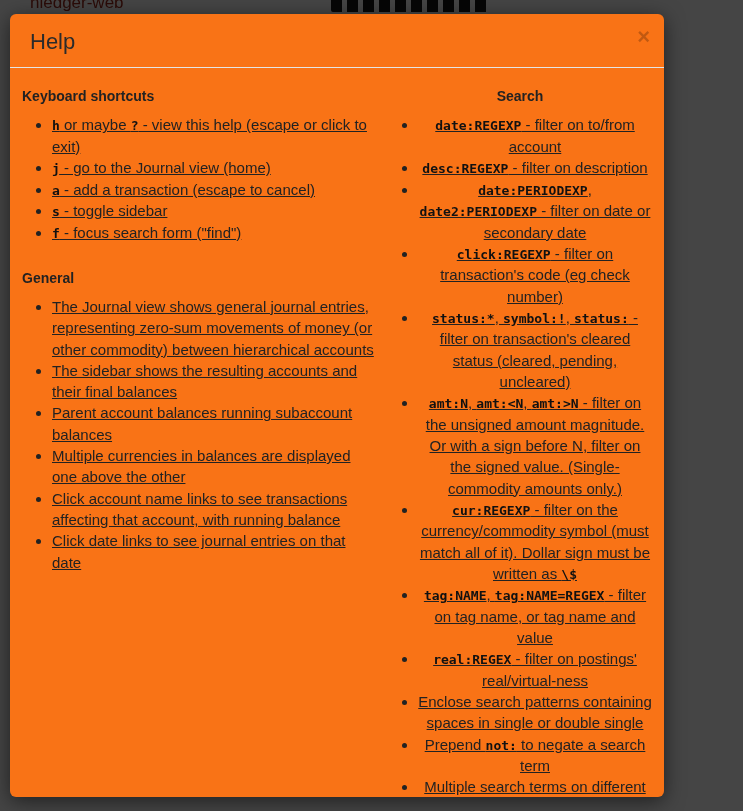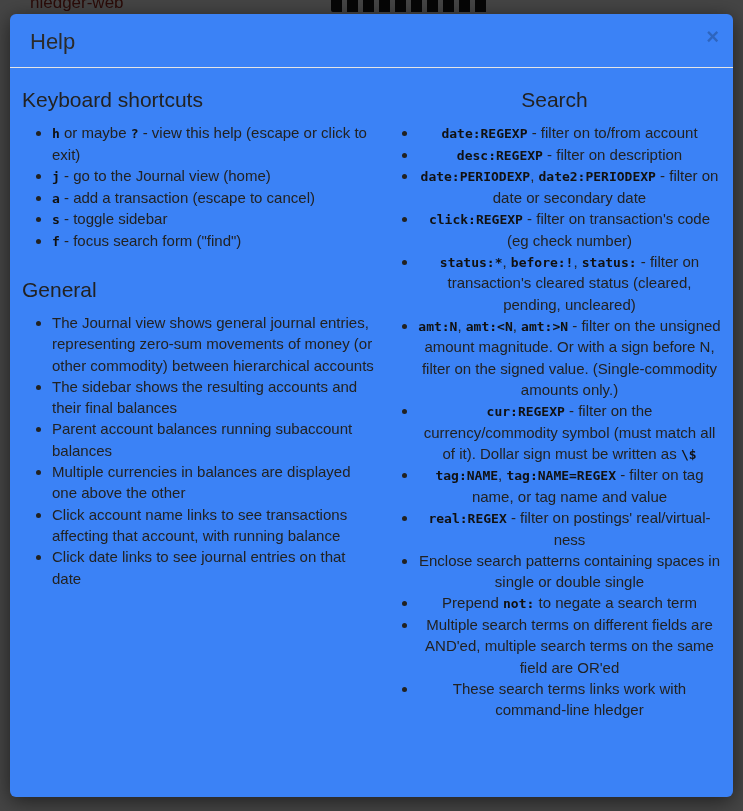--- a/index.html
+++ b/index.html
@@ -22,22 +22,22 @@
     background: repeating-linear-gradient(90deg, #161616 0 11px, transparent 11px 16px);
     filter: blur(0.7px); border-radius: 2px;
   }
   .backdrop {
     position: absolute; inset: 0;
     background: rgba(0,0,0,0.73);
     z-index: 5;
   }
   .modal {
     position: absolute; top: 14px; left: 10px;
-    width: 723px; height: 783px;
-    background: #3b82f6;
+    width: 654px; height: 783px;
+    background: #f97316;
     border-radius: 6px;
     box-shadow: 0 4px 20px rgba(0,0,0,0.55);
     z-index: 10;
     overflow: hidden;
   }
   .modal-header {
     position: relative;
     padding: 15px 15px 12px 20px;
     border-bottom: 1px solid #e5e5e5;
   }
@@ -57,33 +57,34 @@
   }
   .modal-body {
     display: flex;
     padding: 10px 12px 20px 12px;
     gap: 14px;
   }
   .help-col-left  { flex: 0 0 352px; width: 352px; }
   .help-col-right { flex: 1 1 auto; text-align: center; }
   .help-section h3 {
     margin: 10px 0 10px 0;
-    font-size: 21px;
-    font-weight: 400;
+    font-size: 14px;
+    font-weight: 700;
     color: #222;
   }
   .help-section + .help-section h3 { margin-top: 27px; }
   .help-section ul {
     margin: 0 0 10px 0;
     padding-left: 30px;
   }
   .help-section li {
     font-size: 15px;
     line-height: 1.42;
     color: #222;
+    text-decoration: underline;
   }
   .help-section code {
     font-family: "DejaVu Sans Mono", "Liberation Mono", monospace;
     font-weight: 700;
     font-size: 13px;
     color: #111;
   }
 </style>
 </head>
 <body>
@@ -128,21 +129,21 @@
     </div>
 
     <div class="help-col-right">
       <section class="help-section">
         <h3>Search</h3>
         <ul>
             <li><code>date:REGEXP</code> - filter on to/from account</li>
             <li><code>desc:REGEXP</code> - filter on description</li>
             <li><code>date:PERIODEXP</code>, <code>date2:PERIODEXP</code> - filter on date or secondary date</li>
             <li><code>click:REGEXP</code> - filter on transaction's code (eg check number)</li>
-            <li><code>status:*</code>, <code>before:!</code>, <code>status:</code> - filter on transaction's cleared status (cleared, pending, uncleared)</li>
+            <li><code>status:*</code>, <code>symbol:!</code>, <code>status:</code> - filter on transaction's cleared status (cleared, pending, uncleared)</li>
             <li><code>amt:N</code>, <code>amt:&lt;N</code>, <code>amt:&gt;N</code> - filter on the unsigned amount magnitude. Or with a sign before N, filter on the signed value. (Single-commodity amounts only.)</li>
             <li><code>cur:REGEXP</code> - filter on the currency/commodity symbol (must match all of it). Dollar sign must be written as <code>\$</code></li>
             <li><code>tag:NAME</code>, <code>tag:NAME=REGEX</code> - filter on tag name, or tag name and value</li>
             <li><code>real:REGEX</code> - filter on postings' real/virtual-ness</li>
             <li>Enclose search patterns containing spaces in single or double single</li>
             <li>Prepend <code>not:</code> to negate a search term</li>
             <li>Multiple search terms on different fields are AND'ed, multiple search terms on the same field are OR'ed</li>
             <li>These search terms links work with command-line hledger</li>
           </ul>
       </section>

